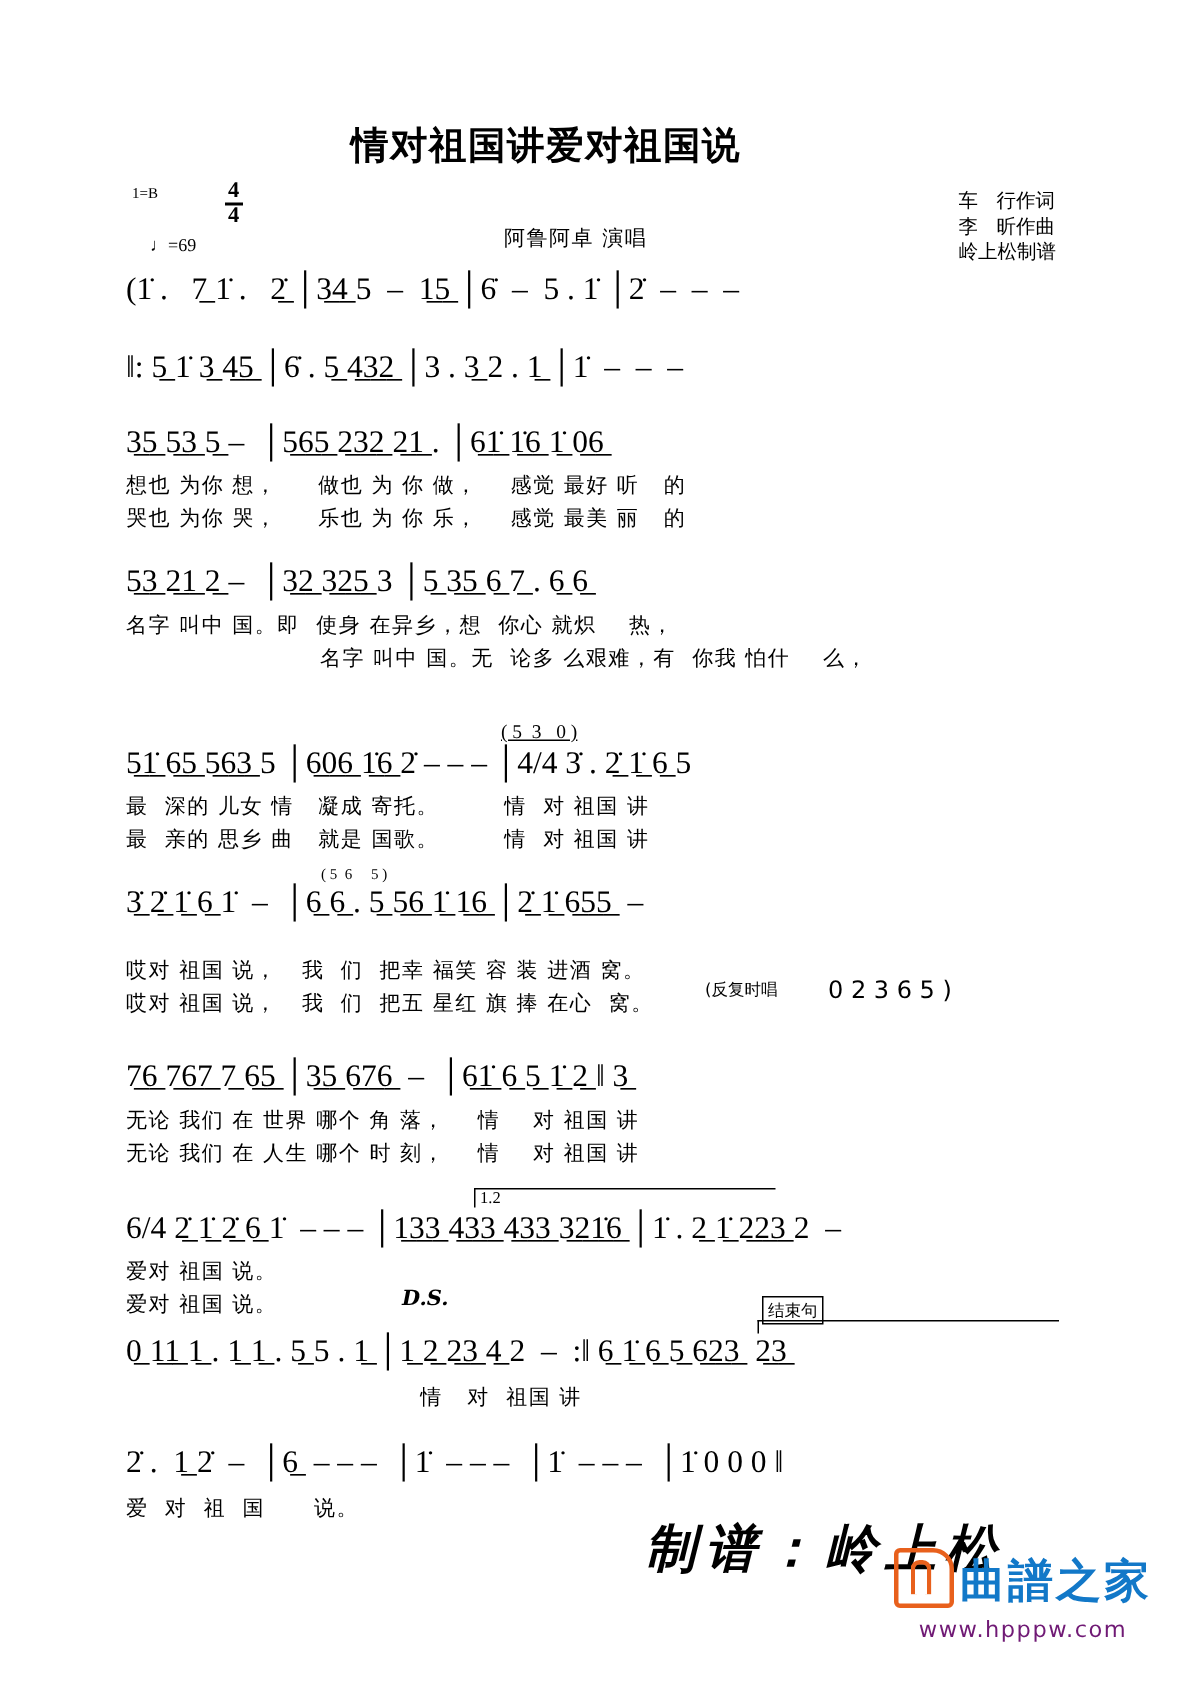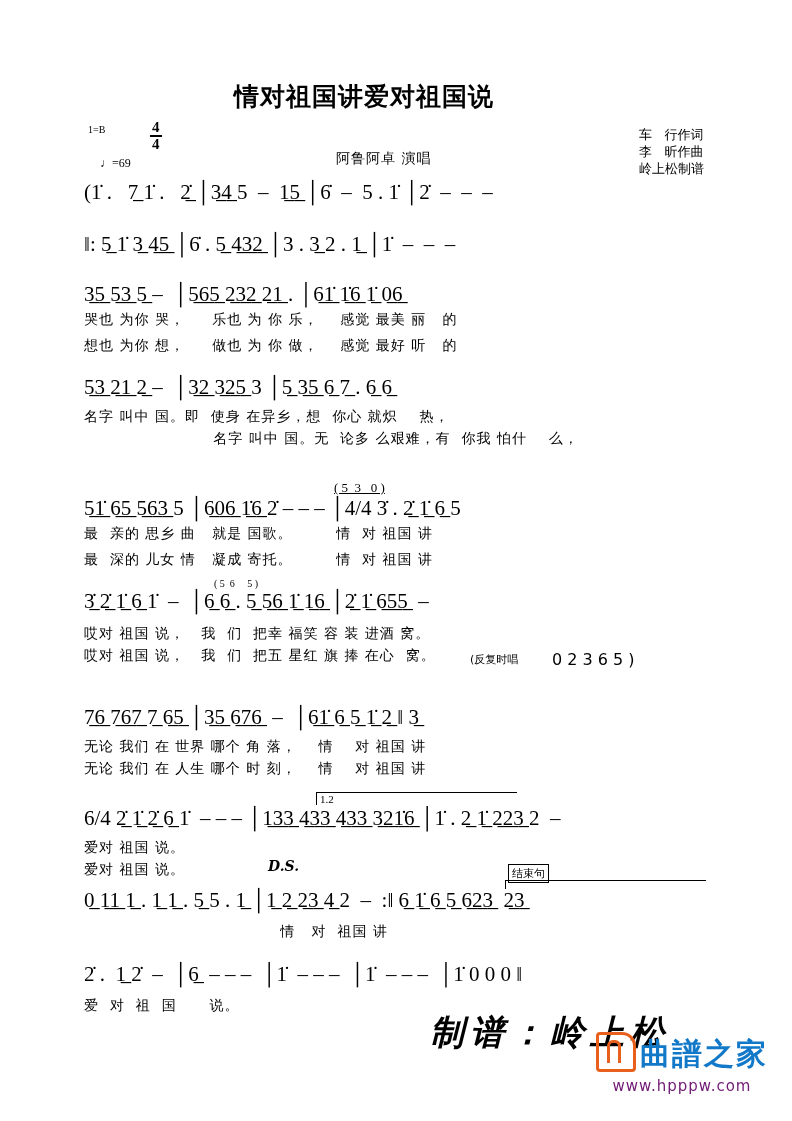--- a/index.html
+++ b/index.html
@@ -56,41 +56,41 @@
   <div class="staff" style="top:180px;">
     <div class="notes">(1̇ .   7̲ 1̇ .   2̲̇ │3̲4̲ 5  –  1̲5̲ │6̇  –  5 . 1̇ │2̇  –  –  –</div>
   </div>
 
   <div class="staff" style="top:232px;">
     <div class="notes">‖: 5̲ 1̇ 3̲ 4̲5̲ │6̇ . 5̲ 4̲3̲2̲ │3 . 3̲ 2 . 1̲ │1̇  –  –  –</div>
   </div>
 
   <div class="staff" style="top:282px;">
     <div class="notes">3̲5̲ 5̲3̲ 5̲ –  │5̲6̲5̲ 2̲3̲2̲ 2̲1̲ . │6̲1̲̇ 1̲̇6̲ 1̲̇ 0̲6̲</div>
+    <div class="lyr" style="margin-top:8px;">想也 为你 想，     做也 为 你 做，    感觉 最好 听   的</div>
     <div class="lyr" style="margin-top:4px;">哭也 为你 哭，     乐也 为 你 乐，    感觉 最美 丽   的</div>
-    <div class="lyr" style="margin-top:8px;">想也 为你 想，     做也 为 你 做，    感觉 最好 听   的</div>
   </div>
 
   <div class="staff" style="top:375px;">
     <div class="notes">5̲3̲ 2̲1̲ 2̲ –  │3̲2̲ 3̲2̲5̲ 3 │5̲ 3̲5̲ 6̲ 7̲ . 6̲ 6̲</div>
     <div class="lyr" style="margin-top:8px;">名字 叫中 国。即  使身 在异乡，想  你心 就炽    热，</div>
     <div class="lyr" style="margin-top:4px;text-align:center;">名字 叫中 国。无  论多 么艰难，有  你我 怕什    么，</div>
   </div>
 
   <div class="staff" style="top:480px;">
     <div class="notes small" style="margin-left:250px;font-size:13px;text-decoration:underline;">( 5  3   0 )</div>
     <div class="notes">5̲1̲̇ 6̲5̲ 5̲6̲3̲ 5 │6̲0̲6̲ 1̲̇6̲ 2̇ – – – │4/4 3̇ . 2̲̇ 1̲̇ 6̲ 5</div>
+    <div class="lyr" style="margin-top:8px;">最  深的 儿女 情   凝成 寄托。        情  对 祖国 讲</div>
     <div class="lyr" style="margin-top:4px;">最  亲的 思乡 曲   就是 国歌。        情  对 祖国 讲</div>
-    <div class="lyr" style="margin-top:8px;">最  深的 儿女 情   凝成 寄托。        情  对 祖国 讲</div>
   </div>
 
   <div class="staff" style="top:578px;">
     <div class="notes small" style="margin-left:130px;font-size:10px;">( 5  6     5 )</div>
     <div class="notes">3̲̇ 2̲̇ 1̲̇ 6̲ 1̇  –  │6̲ 6̲ . 5̲ 5̲6̲ 1̲̇ 1̲6̲ │2̲̇ 1̲̇ 6̲5̲5̲  –</div>
-    <div class="lyr" style="margin-top:11px;">哎对 祖国 说，   我  们  把幸 福笑 容 装 进酒 窝。</div>
+    <div class="lyr" style="margin-top:24px;">哎对 祖国 说，   我  们  把幸 福笑 容 装 进酒 窝。</div>
     <div class="lyr" style="margin-top:4px;">哎对 祖国 说，   我  们  把五 星红 旗 捧 在心  窝。</div>
   </div>
 
   <div class="repeatlbl" style="left:470px;top:652px;">(反复时唱</div>
   <div class="repeatlbl" style="left:552px;top:650px;font-size:16px;">0 2  3 6 5 )</div>
 
   <div class="staff" style="top:705px;">
     <div class="notes">7̲6̲ 7̲6̲7̲ 7̲ 6̲5̲ │3̲5̲ 6̲7̲6̲  –  │6̲1̲̇ 6̲ 5̲ 1̲̇ 2̲ ‖ 3̲</div>
     <div class="lyr" style="margin-top:8px;">无论 我们 在 世界 哪个 角 落，    情    对 祖国 讲</div>
     <div class="lyr" style="margin-top:4px;">无论 我们 在 人生 哪个 时 刻，    情    对 祖国 讲</div>

